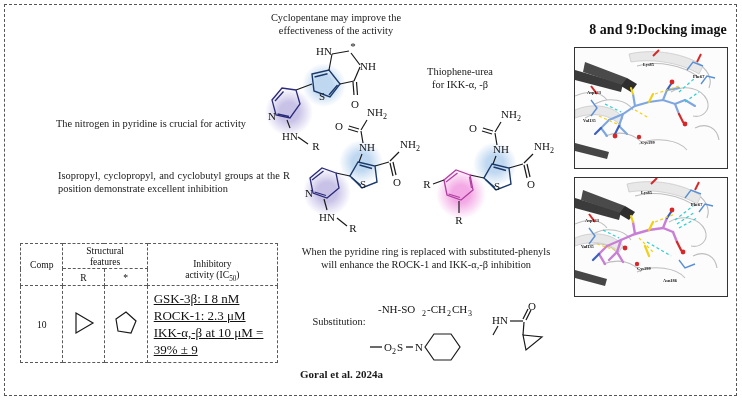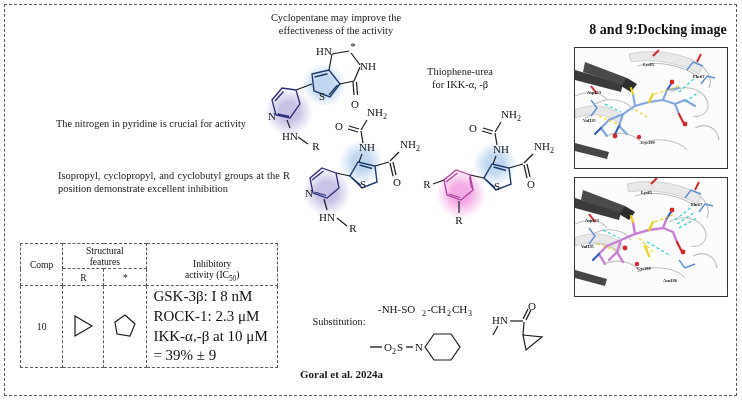--- a/index.html
+++ b/index.html
@@ -64,21 +64,22 @@
     border: 1px dashed #5a5a5a;
     text-align: center;
     vertical-align: middle;
     font-weight: normal;
     padding: 1px 2px;
   }
   .cell-act {
     text-align: left !important;
     padding-left: 6px !important;
     line-height: 1.32;
-    font-size: 15px;
+    font-size: 13px;
+    text-decoration: underline;
   }
   .sub { font-size: 0.75em; vertical-align: sub; }
 
   
   #docking-title {
     position: absolute;
     left: 584px;
     top: 22px;
     width: 148px;
     text-align: center;
@@ -283,20 +284,22 @@
         <path d="M13.5,94 L25,97.5"></path>
         <path d="M36.5,88 L34.5,77"></path>
       </g>
       <path d="M9,80 L-2,84" stroke="#1a1a1a" stroke-width="1.2" fill="none"></path>
       <text x="-8" y="88" font-size="11" text-anchor="middle">R</text>
       <path d="M24,101 L24,113" stroke="#1a1a1a" stroke-width="1.2" fill="none"></path>
       <text x="24" y="124" font-size="11" text-anchor="middle">R</text>
     </svg>
   </div>
 
+  <div class="txt t-anno" style="left:292px; top:246px; width:268px;">When the pyridine ring is replaced with substituted-phenyls
+will enhance the ROCK-1 and IKK-α,-β  inhibition</div>
 
   <div class="txt t-anno" style="left:300px; top:316px; width:78px; text-align:center;">Substitution:</div>
 
   <div class="chem" style="left:378px; top:300px;">
     <svg width="120" height="18" viewBox="0 0 120 18">
       <text x="0" y="13" font-size="11">-NH-SO</text>
       <text x="44" y="16" font-size="8">2</text>
       <text x="49" y="13" font-size="11">-CH</text>
       <text x="69" y="16" font-size="8">2</text>
       <text x="74" y="13" font-size="11">CH</text>

